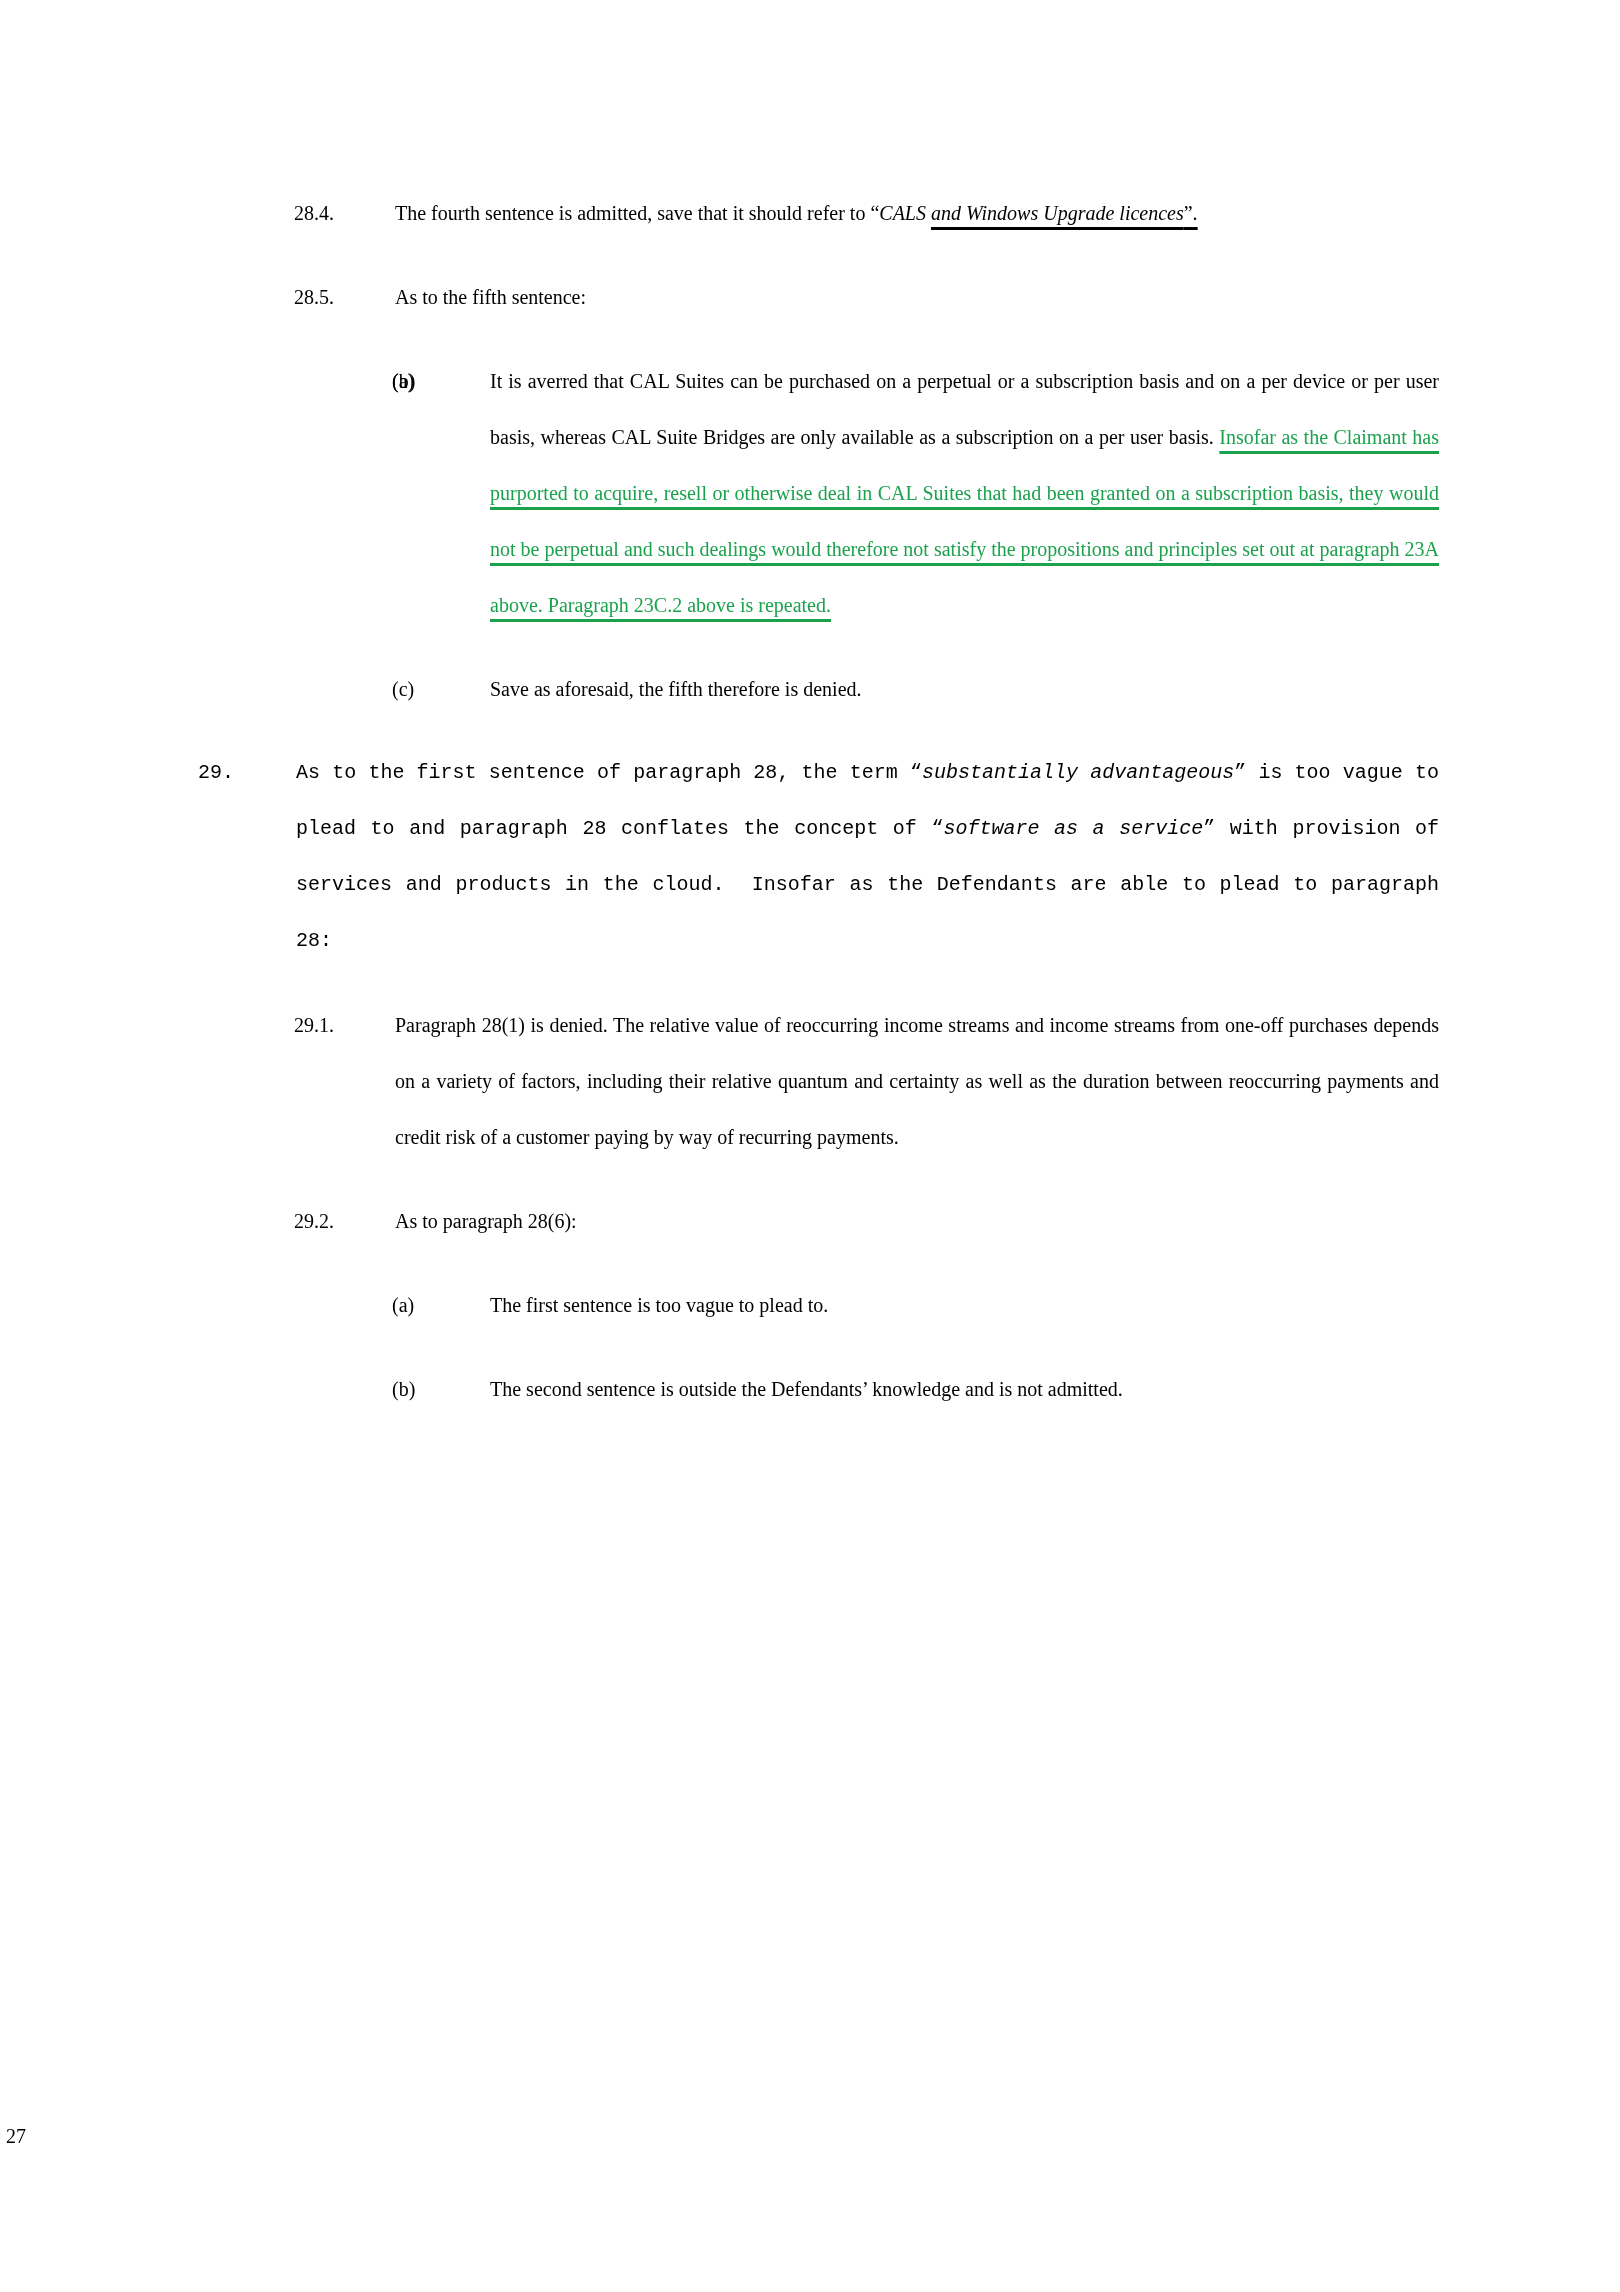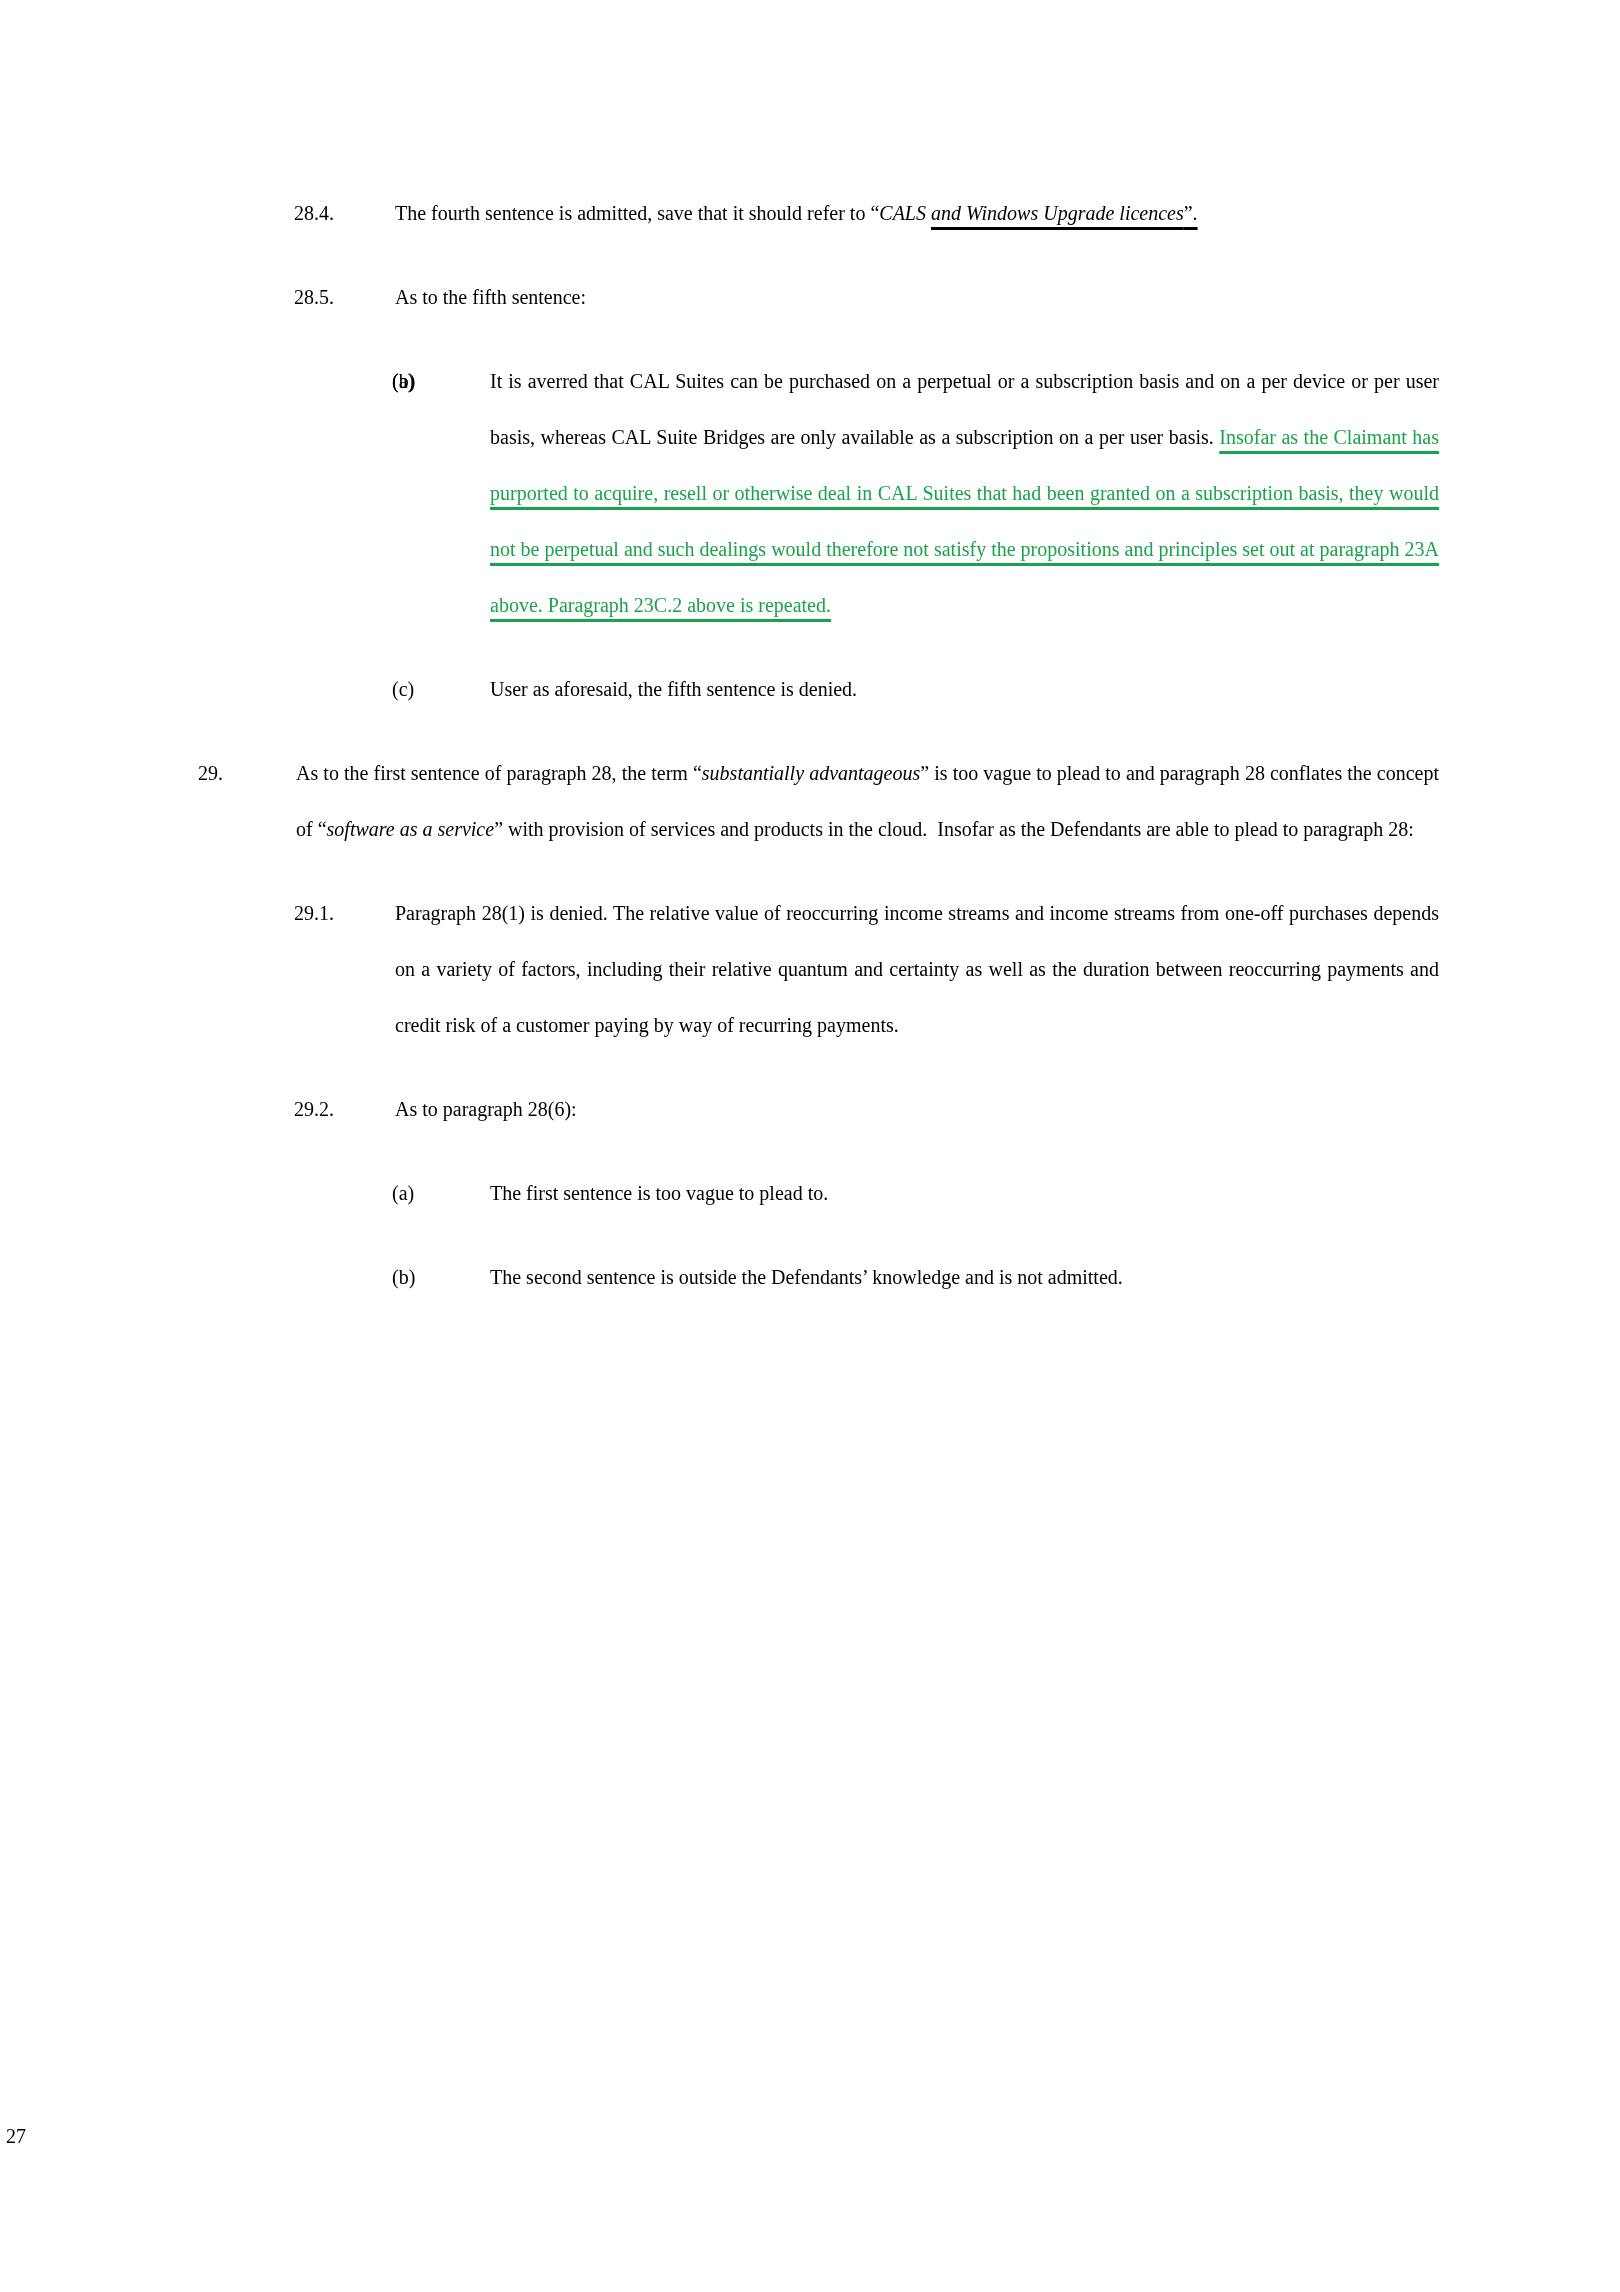--- a/index.html
+++ b/index.html
@@ -22,21 +22,21 @@
     top: 185px;
     left: 0;
     right: 0;
   }
   .para {
     position: relative;
     text-align: justify;
     line-height: 56px;
     margin: 0 181px 28px 395px; 
   }
-  .para.level-1 { margin-left: 296px; }
+  .para.level-1 { margin-left: 296px; font-family: Liberation Mono, monospace; }
   .para.level-3 { margin-left: 490px; }
   .num {
     position: absolute;
     top: 0;
     left: -101px; 
   }
   .para.level-1 .num { left: -98px; }
   .para.level-3 .num { left: -98px; }
   .seg-italic { font-style: italic; }
   .seg-underline {
@@ -56,21 +56,21 @@
 </head>
 <body>
 
 <div class="page">
   <div class="doc">
 
   <div class="para level-2"><span class="num">28.4.</span><span><span>The fourth sentence is admitted, save that it should refer to “</span><span class="seg-italic">CALS</span><span> </span><span class="seg-italic seg-underline">and Windows Upgrade licences</span><span class="seg-underline">”.</span></span></div>
       <div class="para level-2"><span class="num">28.5.</span><span><span>As to the fifth sentence:</span></span></div>
       <div class="para level-3"><span class="num">(a)</span></div>
       <div class="para level-3"><span class="num">(b)</span><span><span>It is averred that CAL Suites can be purchased on a perpetual or a subscription basis and on a per device or per user basis, whereas CAL Suite Bridges are only available as a subscription on a per user basis. </span><span class="seg-green seg-underline">Insofar as the Claimant has purported to acquire, resell or otherwise deal in CAL Suites that had been granted on a subscription basis, they would not be perpetual and such dealings would therefore not satisfy the propositions and principles set out at paragraph 23A above. Paragraph 23C.2 above is repeated.</span></span></div>
-      <div class="para level-3"><span class="num">(c)</span><span><span>User as aforesaid, the fifth sentence is denied.</span></span></div>
+      <div class="para level-3"><span class="num">(c)</span><span><span>Save as aforesaid, the fifth therefore is denied.</span></span></div>
       <div class="para level-1"><span class="num">29.</span><span><span>As to the first sentence of paragraph 28, the term “</span><span class="seg-italic">substantially advantageous</span><span>” is too vague to plead to and paragraph 28 conflates the concept of “</span><span class="seg-italic">software as a service</span><span>” with provision of services and products in the cloud.&nbsp; Insofar as the Defendants are able to plead to paragraph 28:</span></span></div>
       <div class="para level-2"><span class="num">29.1.</span><span><span>Paragraph 28(1) is denied. The relative value of reoccurring income streams and income streams from one-off purchases depends on a variety of factors, including their relative quantum and certainty as well as the duration between reoccurring payments and credit risk of a customer paying by way of recurring payments.</span></span></div>
       <div class="para level-2"><span class="num">29.2.</span><span><span>As to paragraph 28(6):</span></span></div>
       <div class="para level-3"><span class="num">(a)</span><span><span>The first sentence is too vague to plead to.</span></span></div>
       <div class="para level-3"><span class="num">(b)</span><span><span>The second sentence is outside the Defendants’ knowledge and is not admitted.</span></span></div>
     </div>
   <div class="page-number">27</div>
 </div>
 
 

